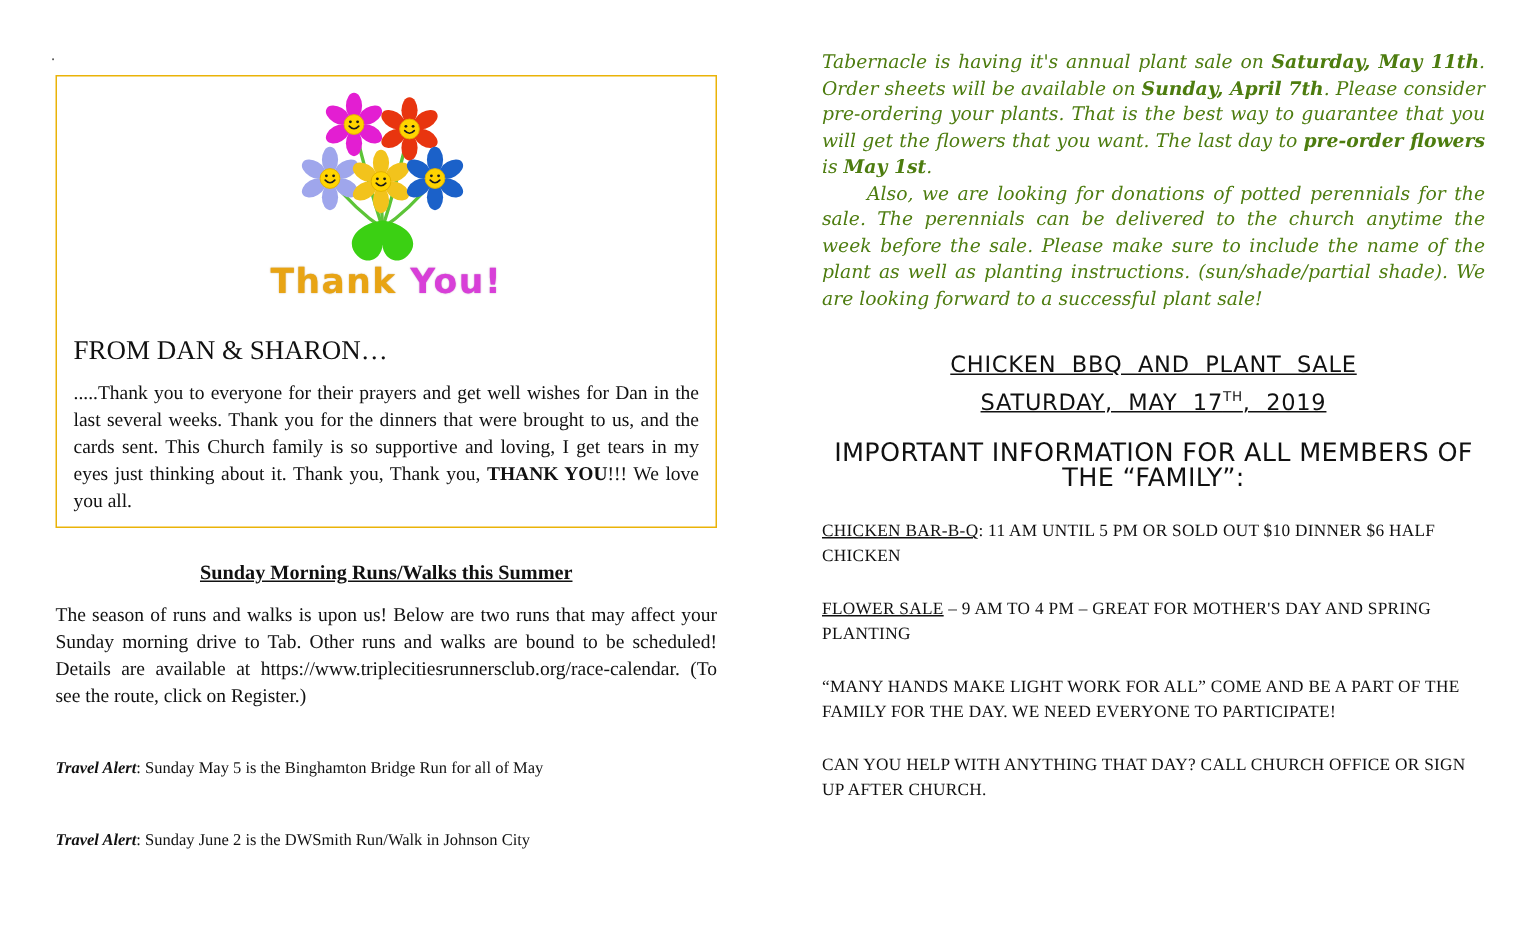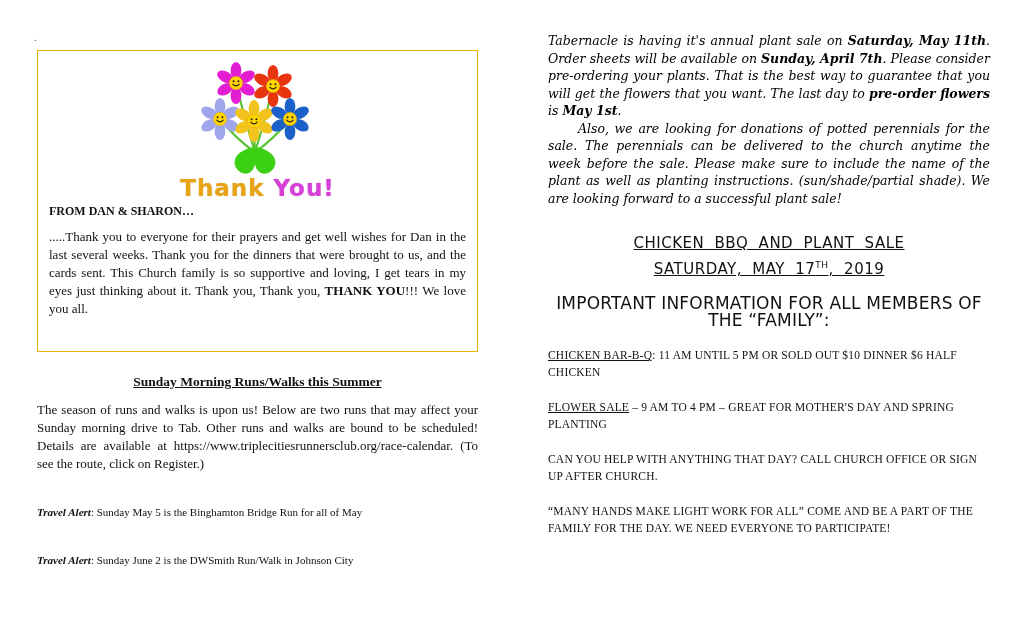--- a/index.html
+++ b/index.html
@@ -32,23 +32,23 @@
     font-weight: bold;
     font-size: 23px;
     line-height: 26px;
     letter-spacing: 1px;
     white-space: nowrap;
   }
   .ty-thank { text-shadow: 0 0 1px rgba(150,100,0,.6); }
   .ty-you   { text-shadow: 0 0 1px rgba(130,20,130,.5); }
 
   .box-heading {
-    margin-top: 3px;
-    font-weight: bold;
-    font-size: 12px;
+    margin-top: 22px;
+    font-weight: normal;
+    font-size: 18px;
   }
   .box-para {
     margin-top: 9px;
     font-size: 13px;
     line-height: 18px;
     text-align: justify;
   }
   .box-para2 {
     margin-top: 17px;
     font-size: 13px;
@@ -72,21 +72,21 @@
   .alert-label { font-weight: bold; font-style: italic; }
 
   
   .right-col { left: 548px; top: 32px; width: 442px; }
   .script-block {
     font-family: "DejaVu Serif", serif;
     font-style: italic;
     font-size: 12.5px;
     line-height: 17.5px;
     text-align: justify;
-    color: #000000;
+    color: #4d7c0f;
   }
   .script-block .b { font-weight: bold; }
   .script-p2 { text-indent: 30px; }
 
   .sans { font-family: "DejaVu Sans", sans-serif; }
   .bbq-title {
     margin-top: 25px;
     text-align: center;
     font-weight: normal;
     font-size: 15px;
@@ -219,17 +219,17 @@
     <span class="u">CHICKEN BBQ AND PLANT SALE</span><br>
     <span class="u"><span>SATURDAY, MAY 17</span><sup>TH</sup><span>, 2019</span></span>
   </h2>
 
   <p class="important-line sans">IMPORTANT INFORMATION FOR ALL MEMBERS OF THE “FAMILY”:</p>
 
   <p class="sans-para"><span class="u">CHICKEN BAR-B-Q</span><span>: 11 AM UNTIL 5 PM OR SOLD OUT $10 DINNER $6 HALF CHICKEN</span></p>
 
   <p class="sans-para"><span class="u">FLOWER SALE</span><span> – 9 AM TO 4 PM – GREAT FOR MOTHER'S DAY AND SPRING PLANTING</span></p>
 
+  <p class="sans-para">“MANY HANDS MAKE LIGHT WORK FOR ALL” COME AND BE A PART OF THE FAMILY FOR THE DAY.  WE NEED EVERYONE TO PARTICIPATE!</p>
+
   <p class="sans-para">CAN YOU HELP WITH ANYTHING THAT DAY?  CALL CHURCH OFFICE OR SIGN UP AFTER CHURCH.</p>
 
-  <p class="sans-para">“MANY HANDS MAKE LIGHT WORK FOR ALL” COME AND BE A PART OF THE FAMILY FOR THE DAY.  WE NEED EVERYONE TO PARTICIPATE!</p>
-
 </div>
 
 </body></html>

